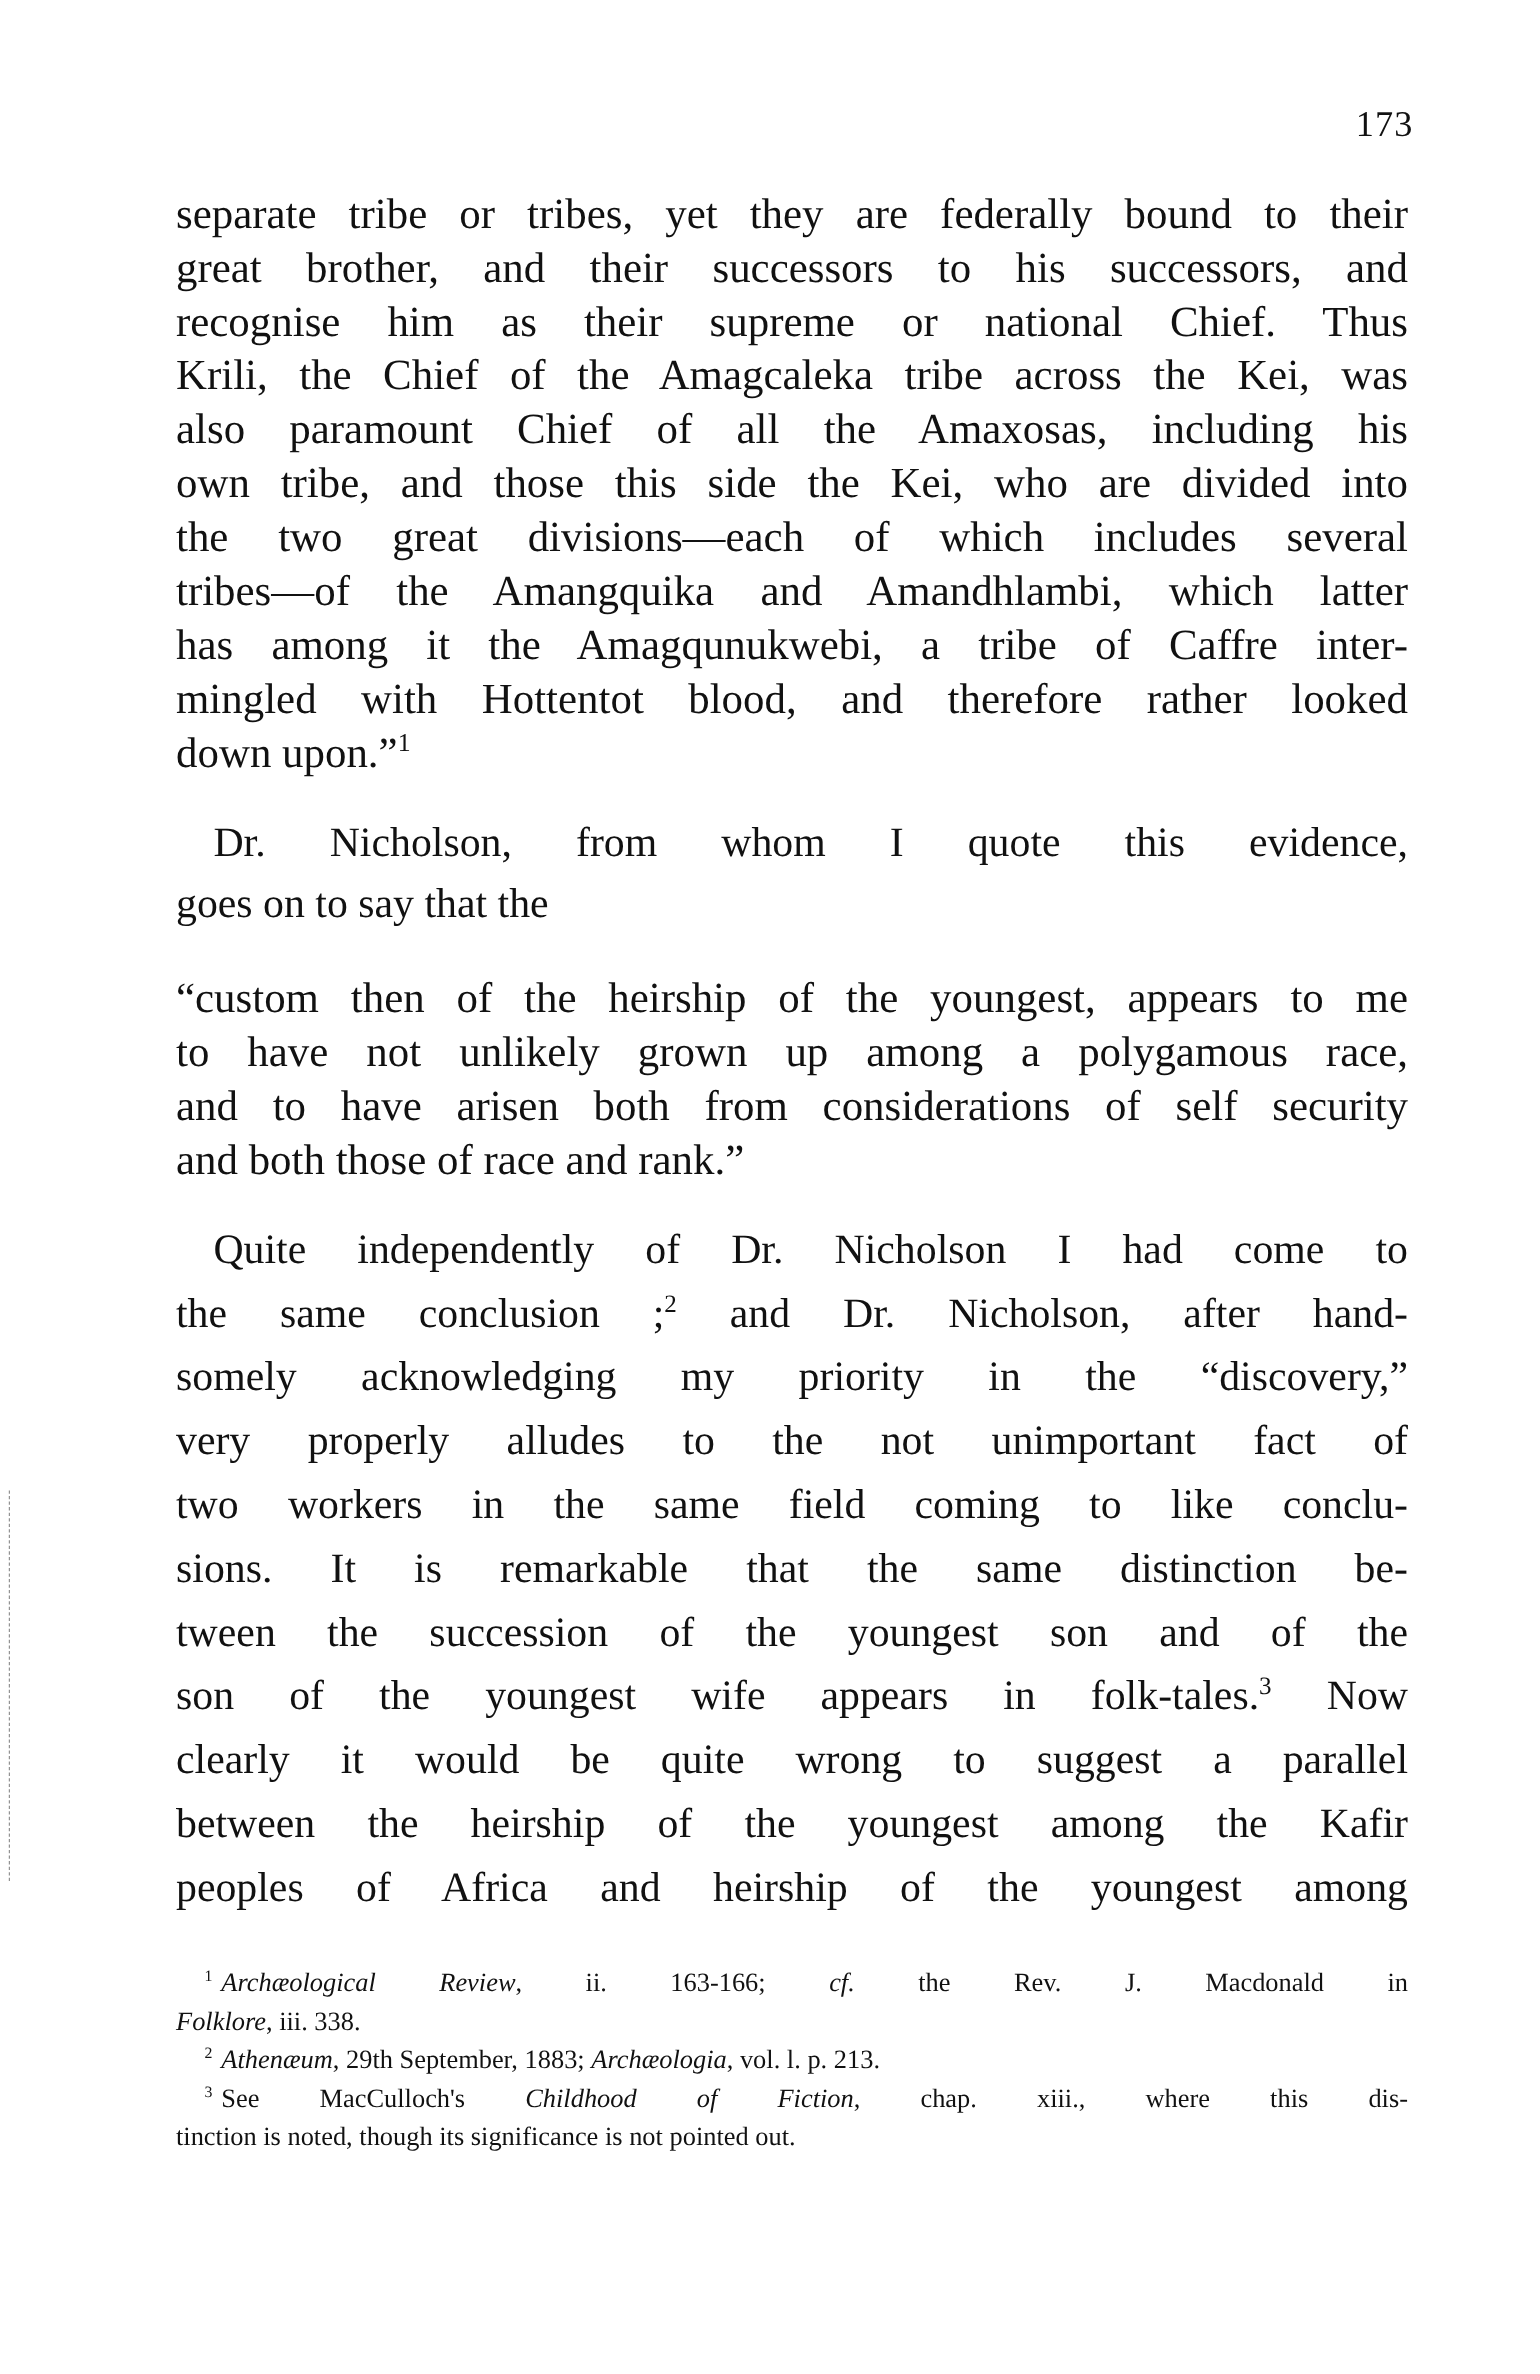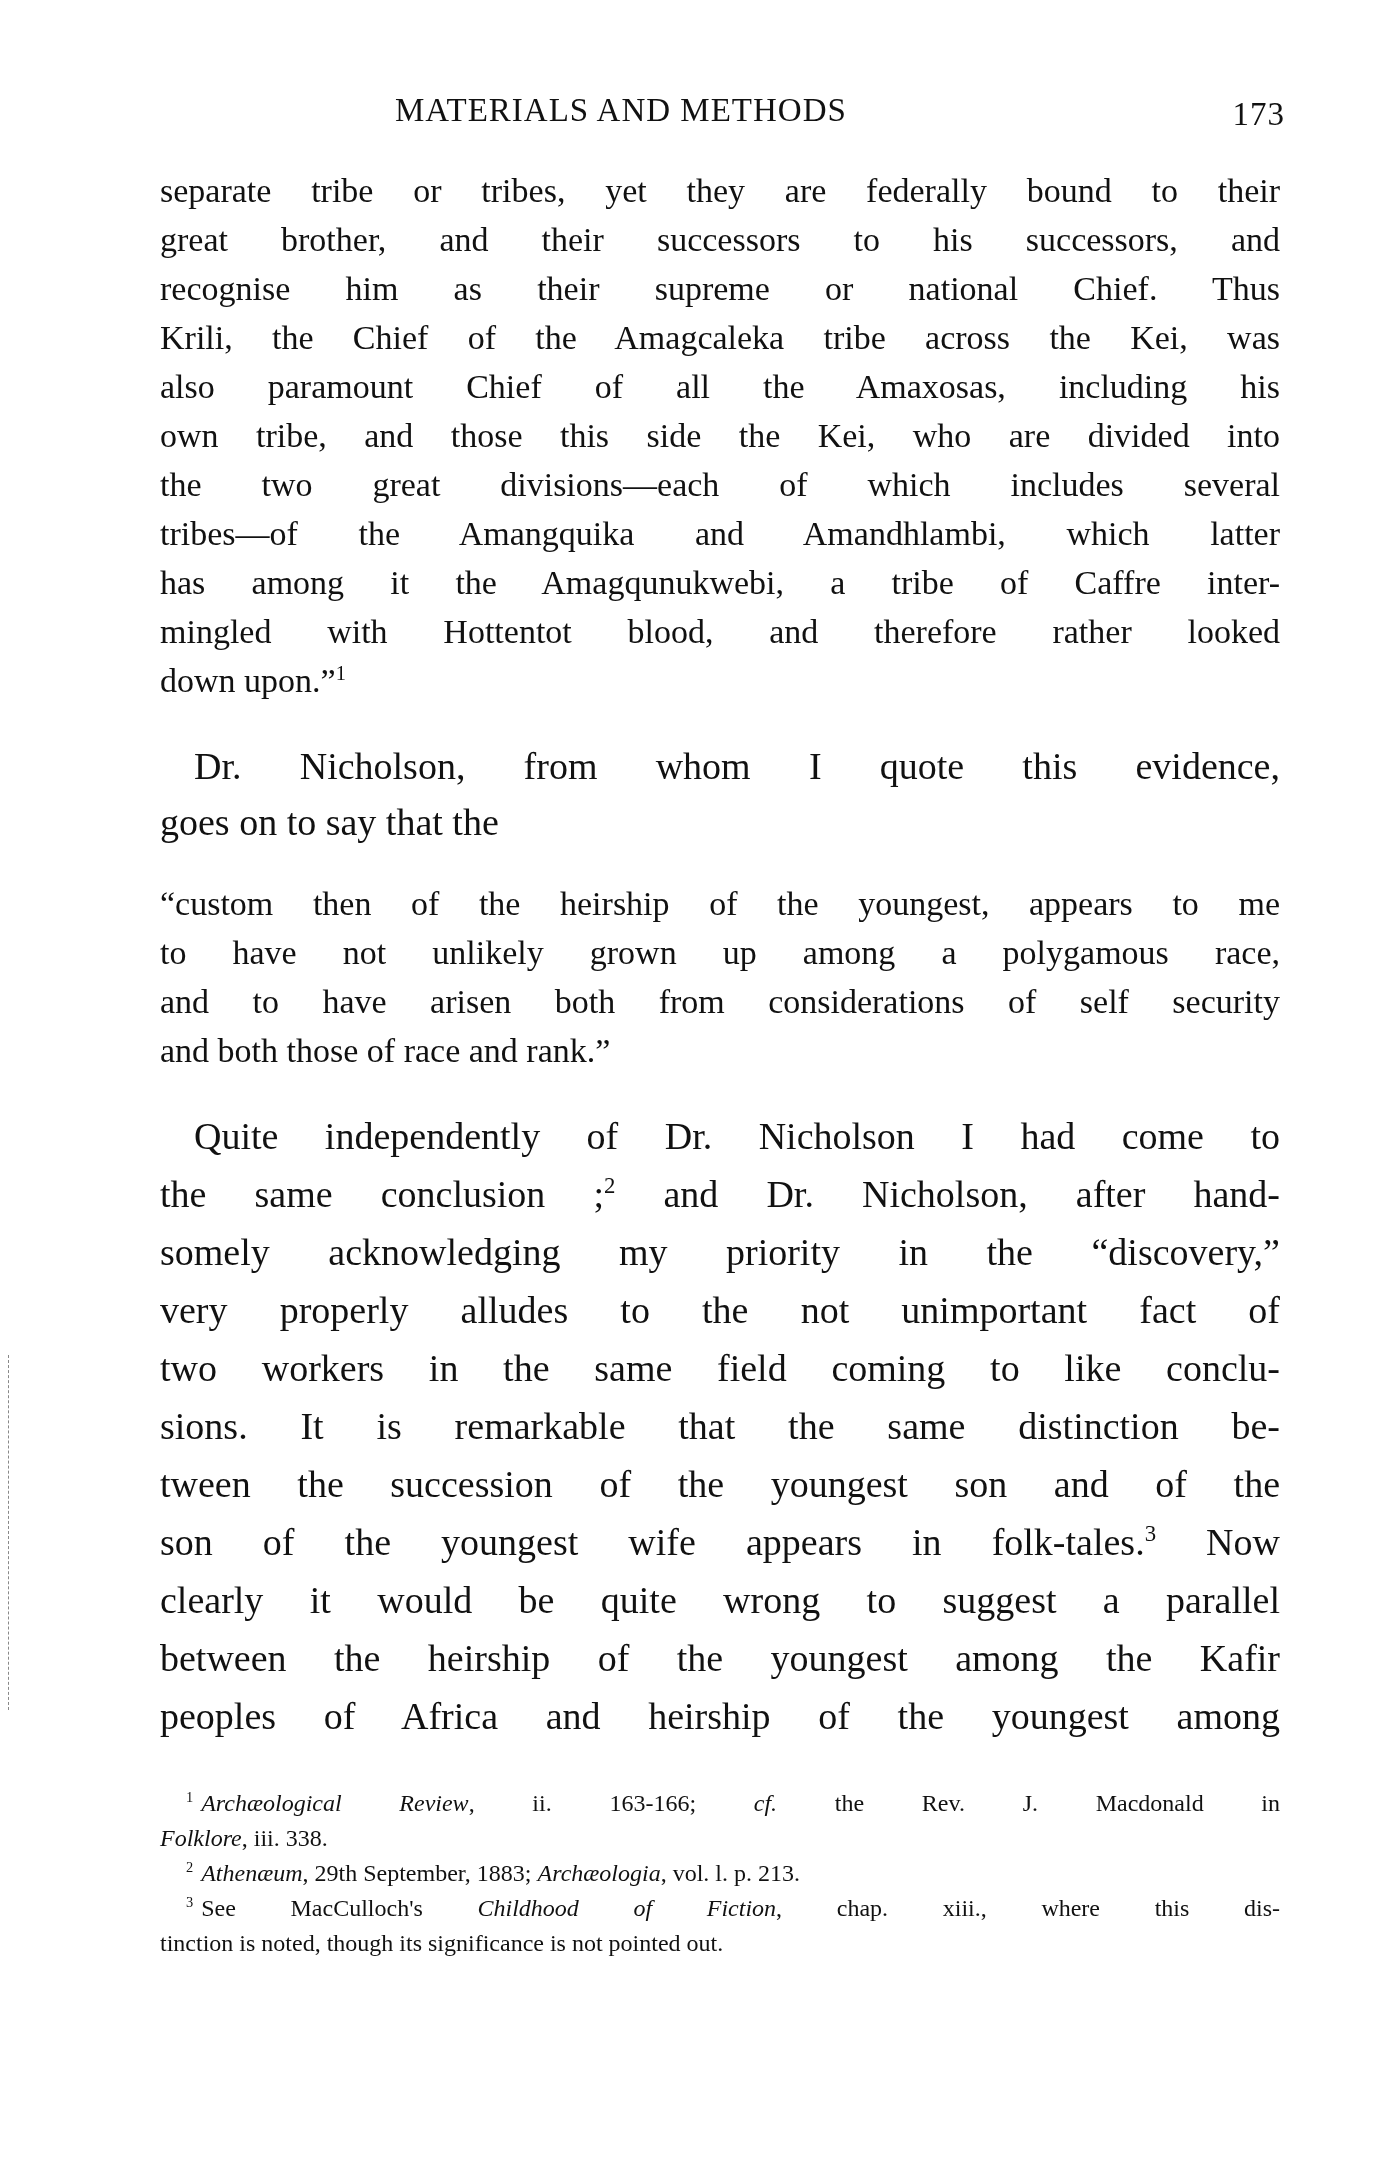--- a/index.html
+++ b/index.html
@@ -4,36 +4,35 @@
 <style>
   html, body { margin:0; padding:0; background:#ffffff; }
   body { width:1400px; height:2158px; position:relative; overflow:hidden;
          font-family:"Liberation Serif","DejaVu Serif",serif; color:#111; }
   .header { position:absolute; top:92px; left:160px; width:1120px; height:44px;
             font-size:33px; letter-spacing:1px; }
   .header .title { position:absolute; left:235px; top:0; }
   .header .pnum { position:absolute; right:-5px; top:4px; font-size:33px; }
   .line { position:absolute; left:160px; width:1120px; white-space:nowrap;
           text-align:justify; text-align-last:justify; }
-  .small { font-size:34px; }
+  .small { font-size:39px; }
   .big { font-size:38px; }
   .fn { font-size:24px; }
   .last { text-align-last:left; }
   .indent { padding-left:34px; box-sizing:border-box; }
   .fnindent { padding-left:26px; box-sizing:border-box; }
   sup { font-size:60%; line-height:0; vertical-align:super; }
   i { font-style:italic; }
   .margin-rule { position:absolute; left:8px; top:1355px; width:1px; height:355px;
                  border-left:1px dashed #888; }
 </style>
 </head>
 <body>
 
 <div class="header">
-  <span class="title">MATERIALS AND METHODS</span>
   <span class="pnum">173</span>
 </div>
 
 <div>
   <div class="line small" style="top:172px">separate tribe or tribes, yet they are federally bound to their</div>
   <div class="line small" style="top:221px">great brother, and their successors to his successors, and</div>
   <div class="line small" style="top:270px">recognise him as their supreme or national Chief.  Thus</div>
   <div class="line small" style="top:319px">Krili, the Chief of the Amagcaleka tribe across the Kei, was</div>
   <div class="line small" style="top:368px">also paramount Chief of all the Amaxosas, including his</div>
   <div class="line small" style="top:417px">own tribe, and those this side the Kei, who are divided into</div>

